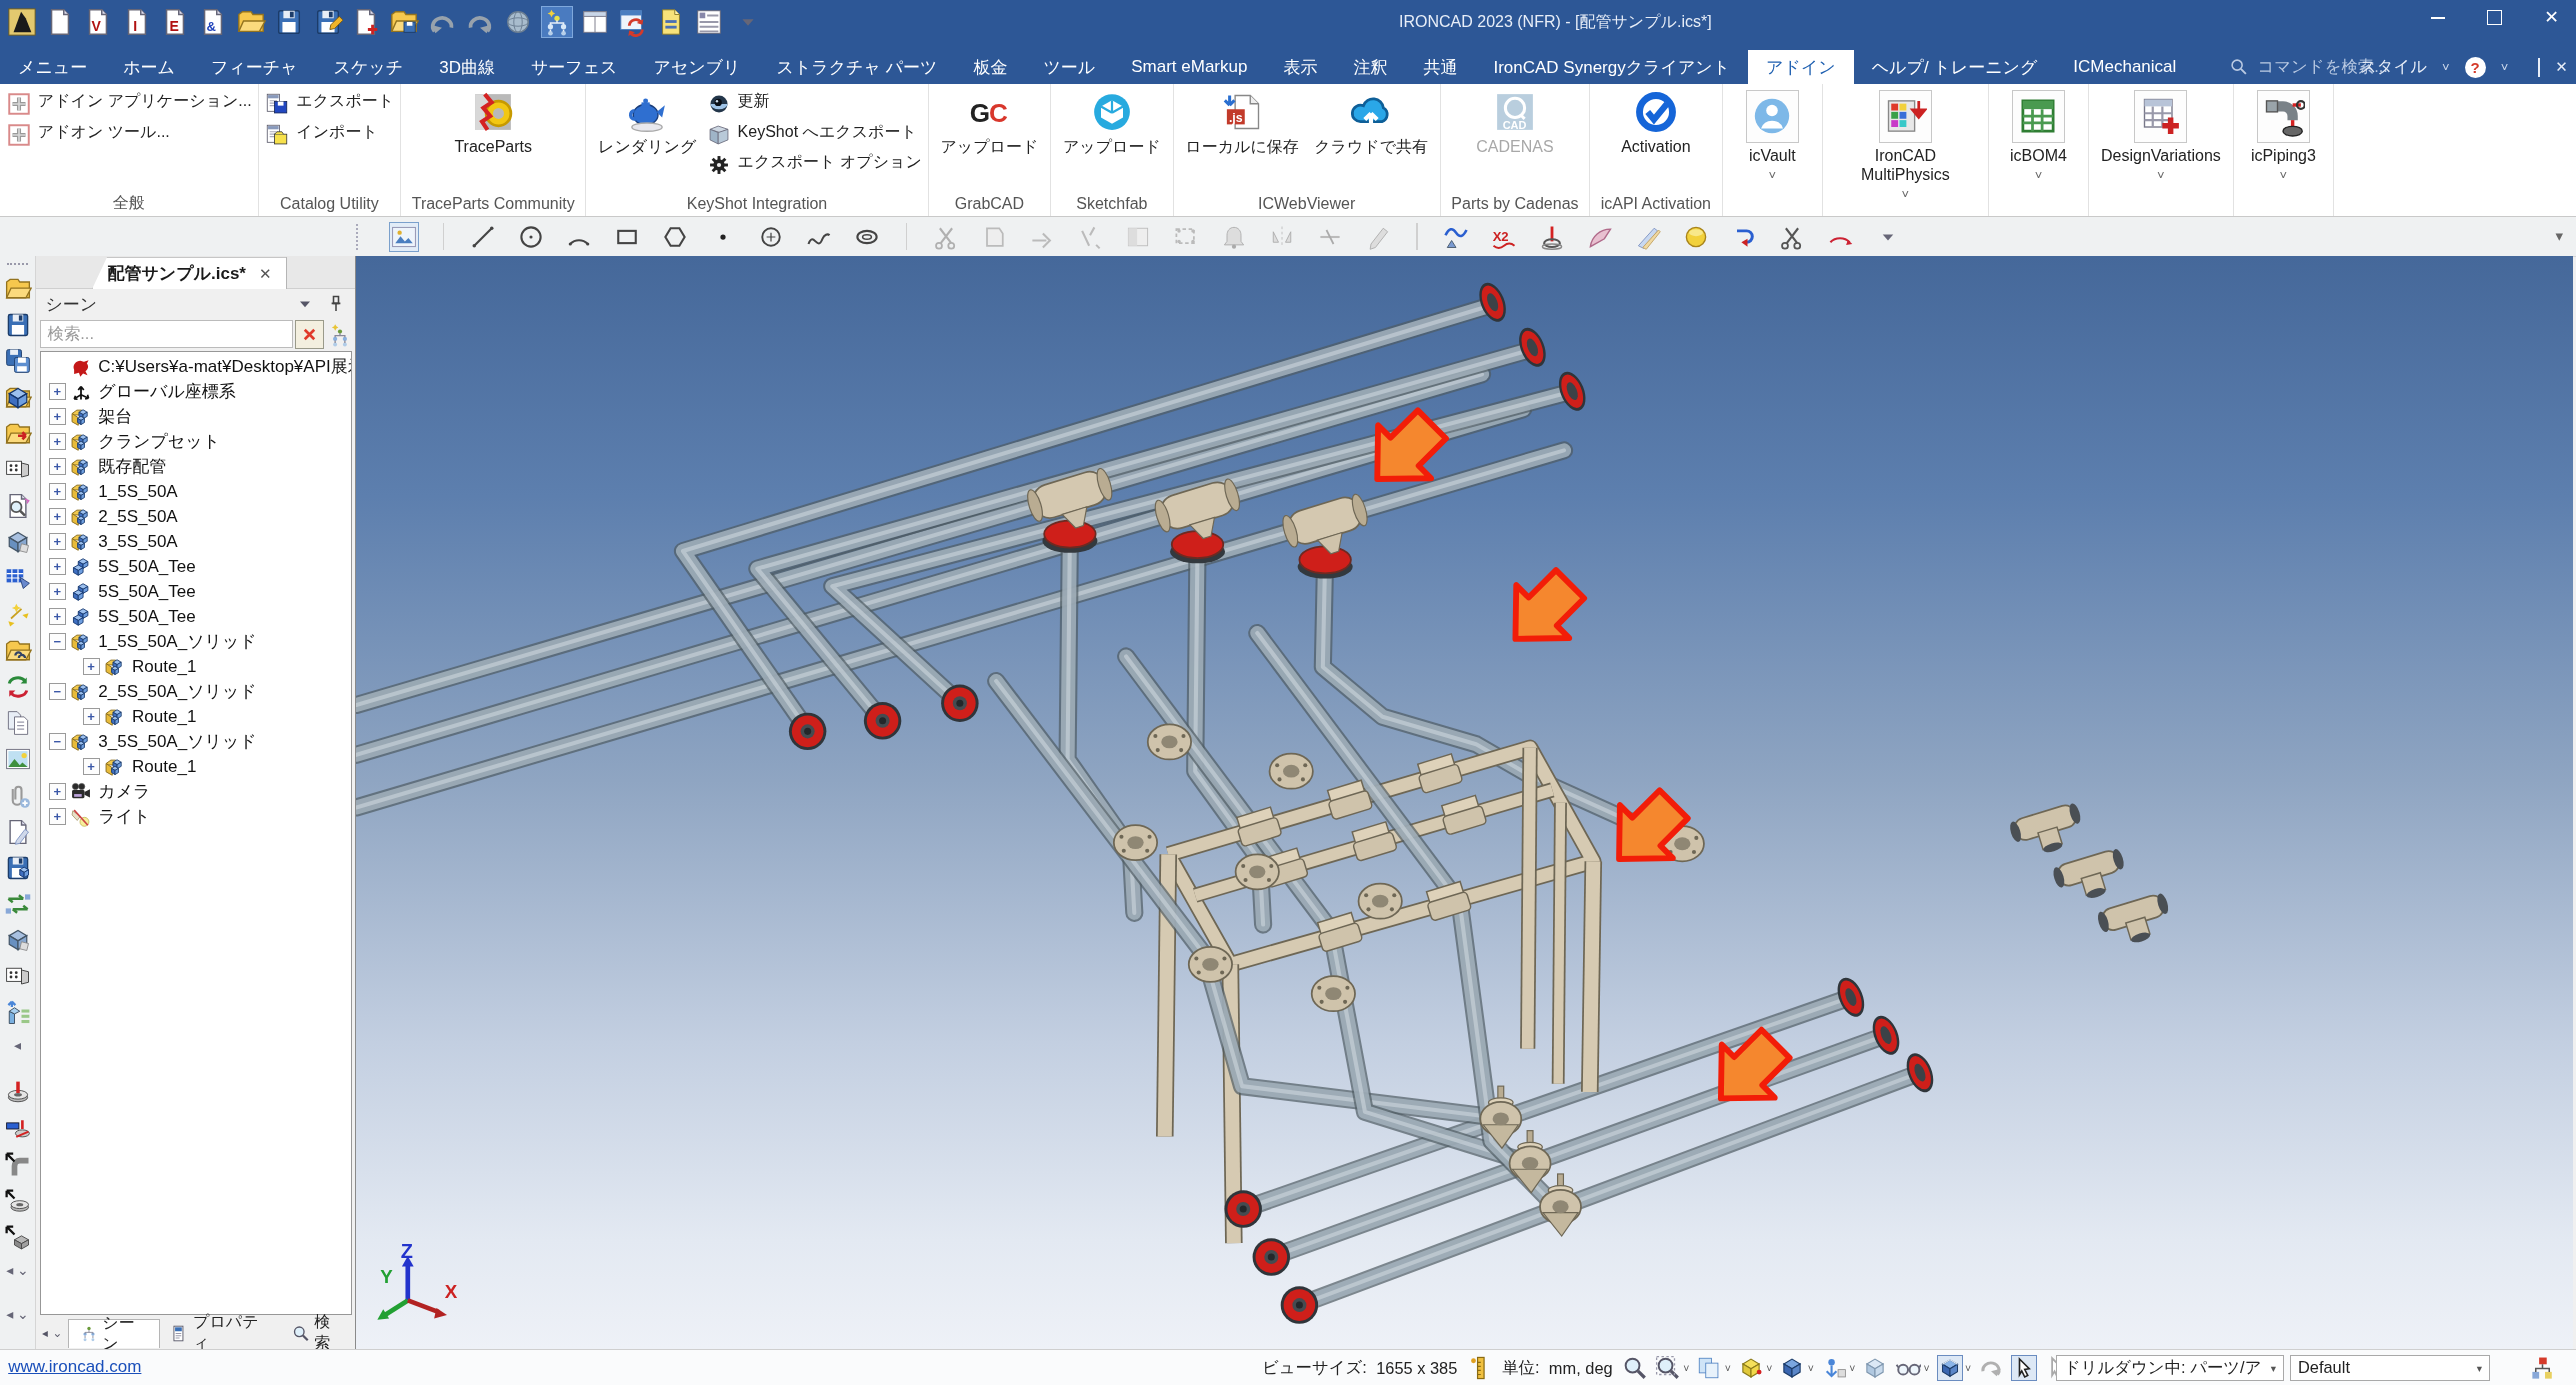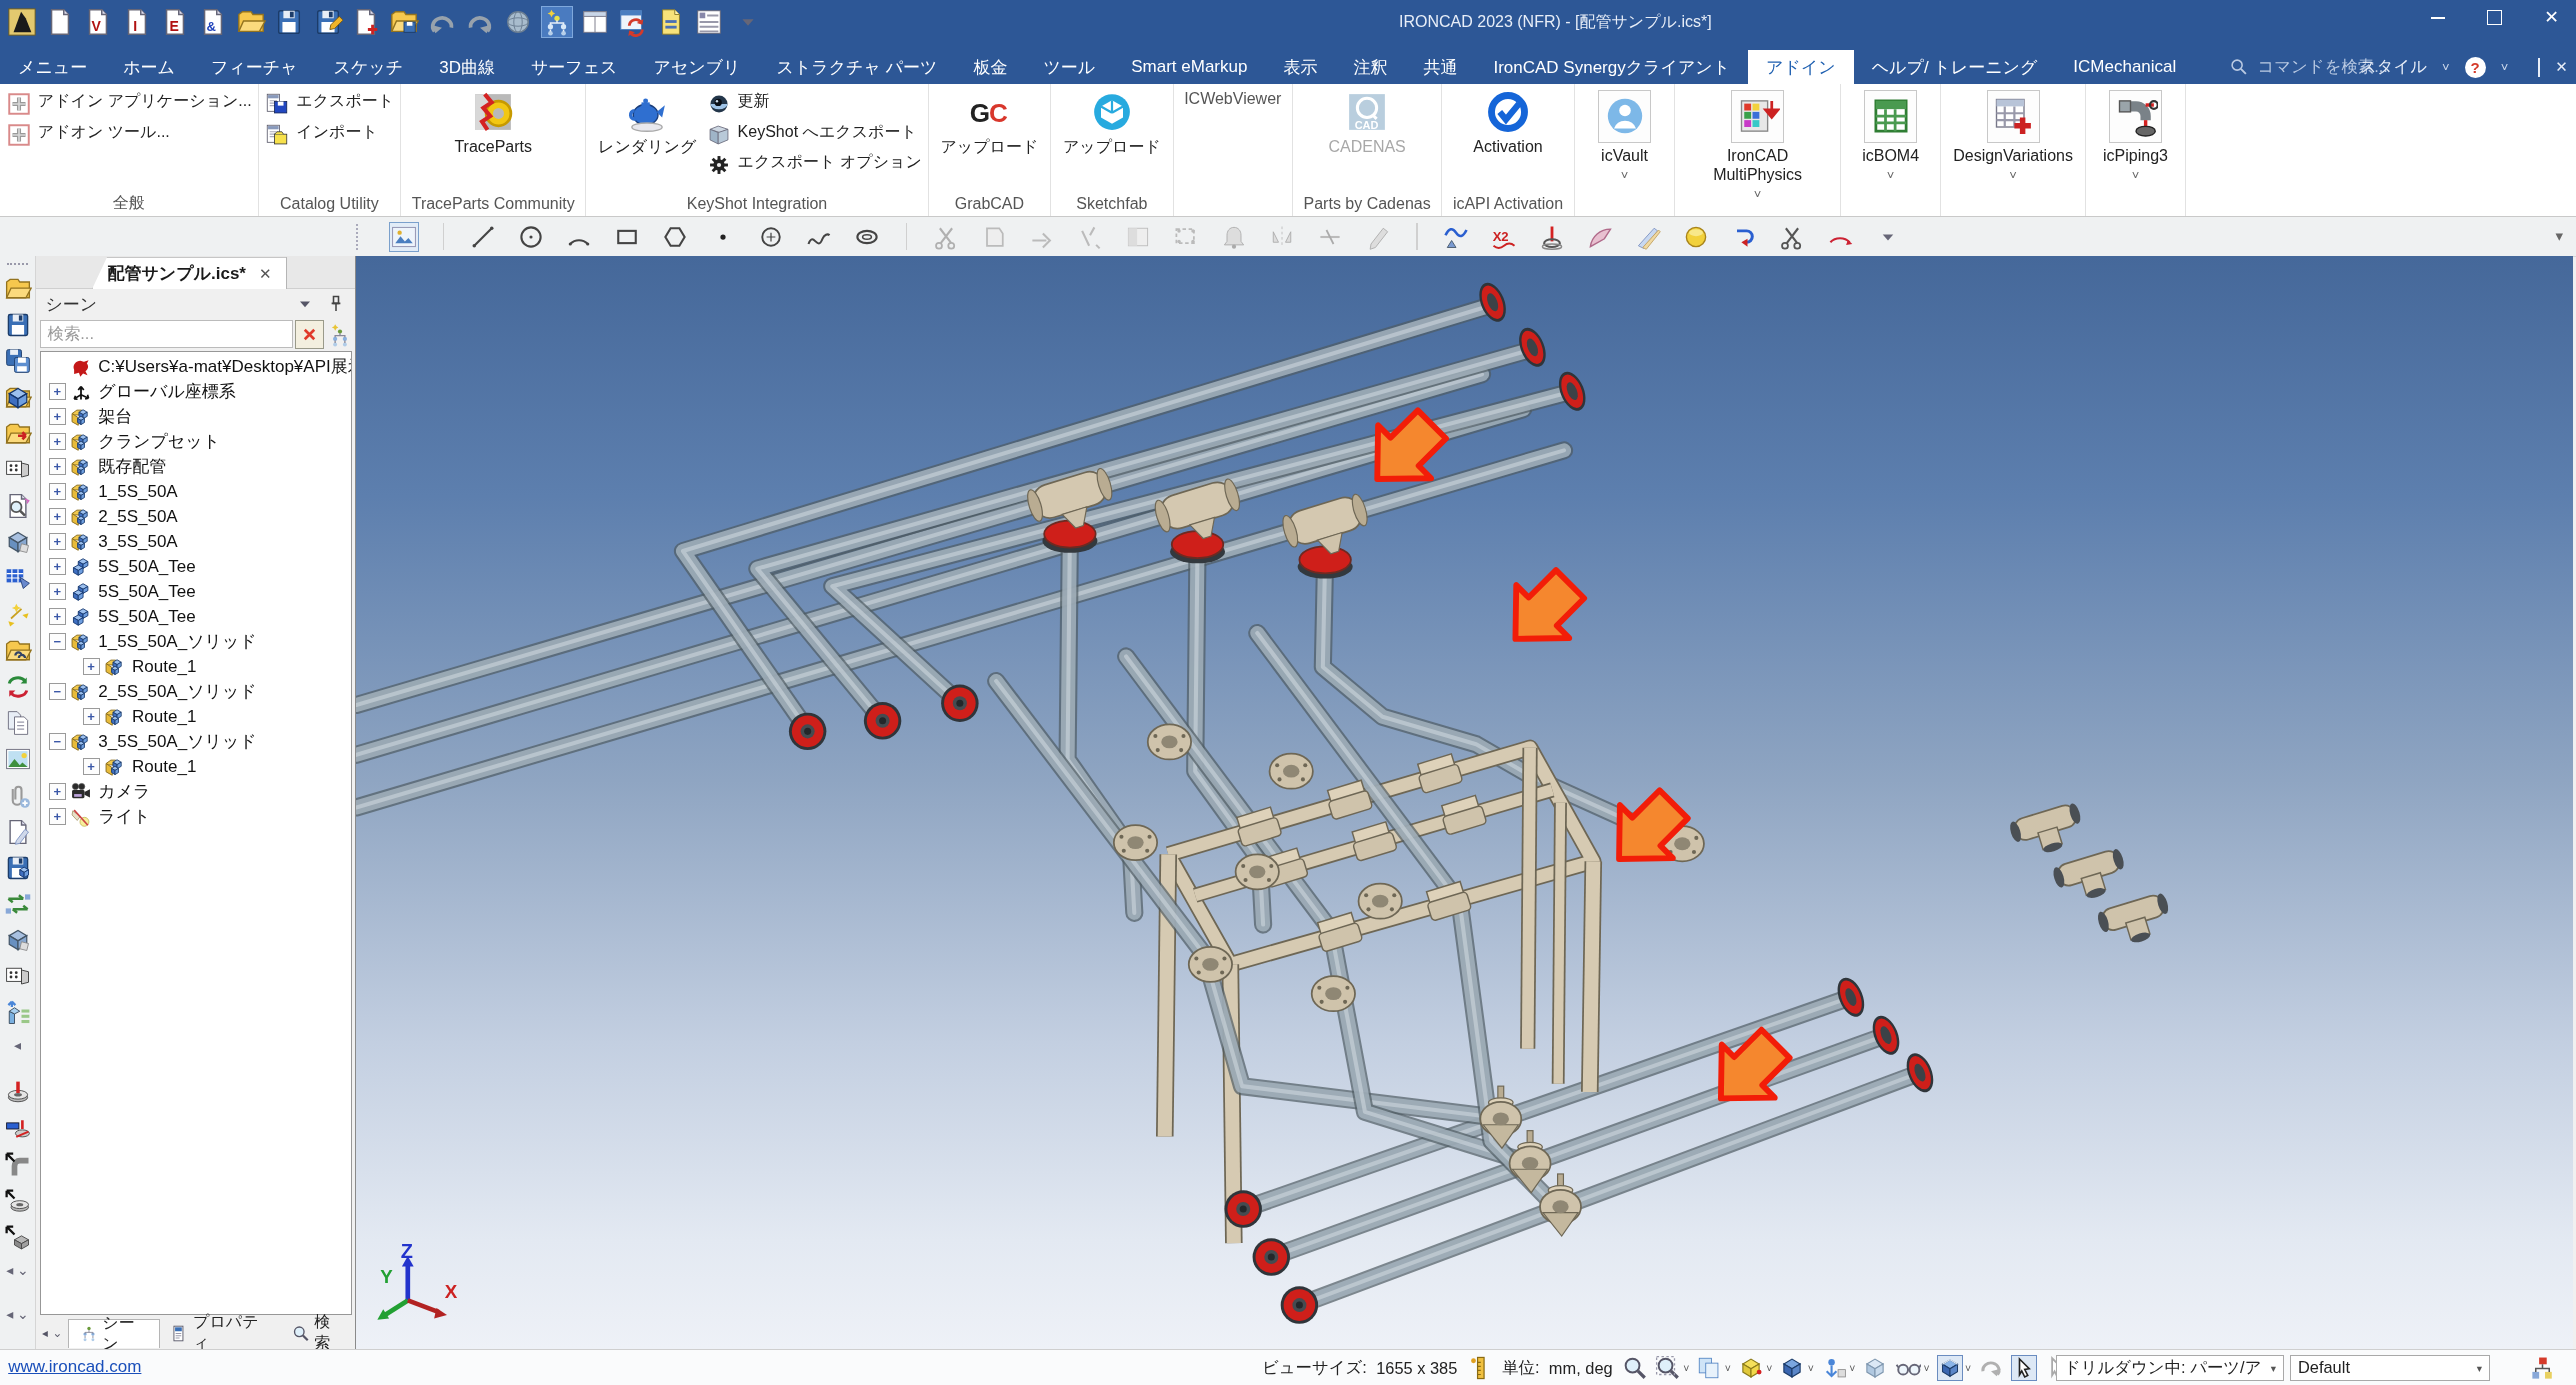--- a/index.html
+++ b/index.html
@@ -415,20 +415,39 @@
                 <circle cx="16" cy="16" r="13" fill="#27aadf"></circle>
                 <path d="M16 7.5l8 4.5v8l-8 4.5L8 20v-8z" fill="#fff"></path>
                 <path d="M16 7.5v9M16 16.5l8-4.5M16 16.5L8 12" stroke="#27aadf" stroke-width="1.6" fill="none"></path>
               </svg></div>
             <div class="bcap">アップロード</div>
           </div>
         </div>
         <div class="rlabel">Sketchfab</div>
       </div>
       <div class="rgroup">
+        <div class="rcols">
+          <div class="rbig">
+            <div class="bicon"><svg viewBox="0 0 32 32">
+                <path d="M11 4h11l6 6v18H11z" fill="#fff" stroke="#888"></path>
+                <path d="M22 4v6h6" fill="#eee" stroke="#888"></path>
+                <path d="M7 4v7M7 11l-3.5-3.5M7 11l3.5-3.5" stroke="#2a6fd0" stroke-width="2.2" fill="none"></path>
+                <rect x="5" y="14" width="13" height="11" fill="#c23a2a"></rect>
+                <text x="6.5" y="23" font-size="9" font-weight="bold" fill="#fff">.js</text>
+              </svg></div>
+            <div class="bcap">ローカルに保存</div>
+          </div>
+          <div class="rbig">
+            <div class="bicon"><svg viewBox="0 0 32 32">
+                <path d="M9 23a6 6 0 1 1 1.5-11.6A7.5 7.5 0 0 1 25 13a5.5 5.5 0 0 1-1 10z" fill="#2aa7e8" stroke="#0e5f98" stroke-width="2"></path>
+                <path d="M16 25v-8M16 17l-4.5 4.5M16 17l4.5 4.5" stroke="#fff" stroke-width="3" fill="none"></path>
+              </svg></div>
+            <div class="bcap">クラウドで共有</div>
+          </div>
+        </div>
         <div class="rlabel">ICWebViewer</div>
       </div>
       <div class="rgroup">
         <div class="rcols">
           <div class="rbig disabled">
             <div class="bicon"><svg viewBox="0 0 32 32">
                 <rect x="3" y="3" width="26" height="26" fill="#b9cede"></rect>
                 <circle cx="16" cy="13" r="7" fill="none" stroke="#fff" stroke-width="2.2"></circle>
                 <path d="M20 18l3 3" stroke="#fff" stroke-width="2.2"></path>
                 <text x="7" y="28" font-size="8" fill="#fff" font-weight="bold">CAD</text>

